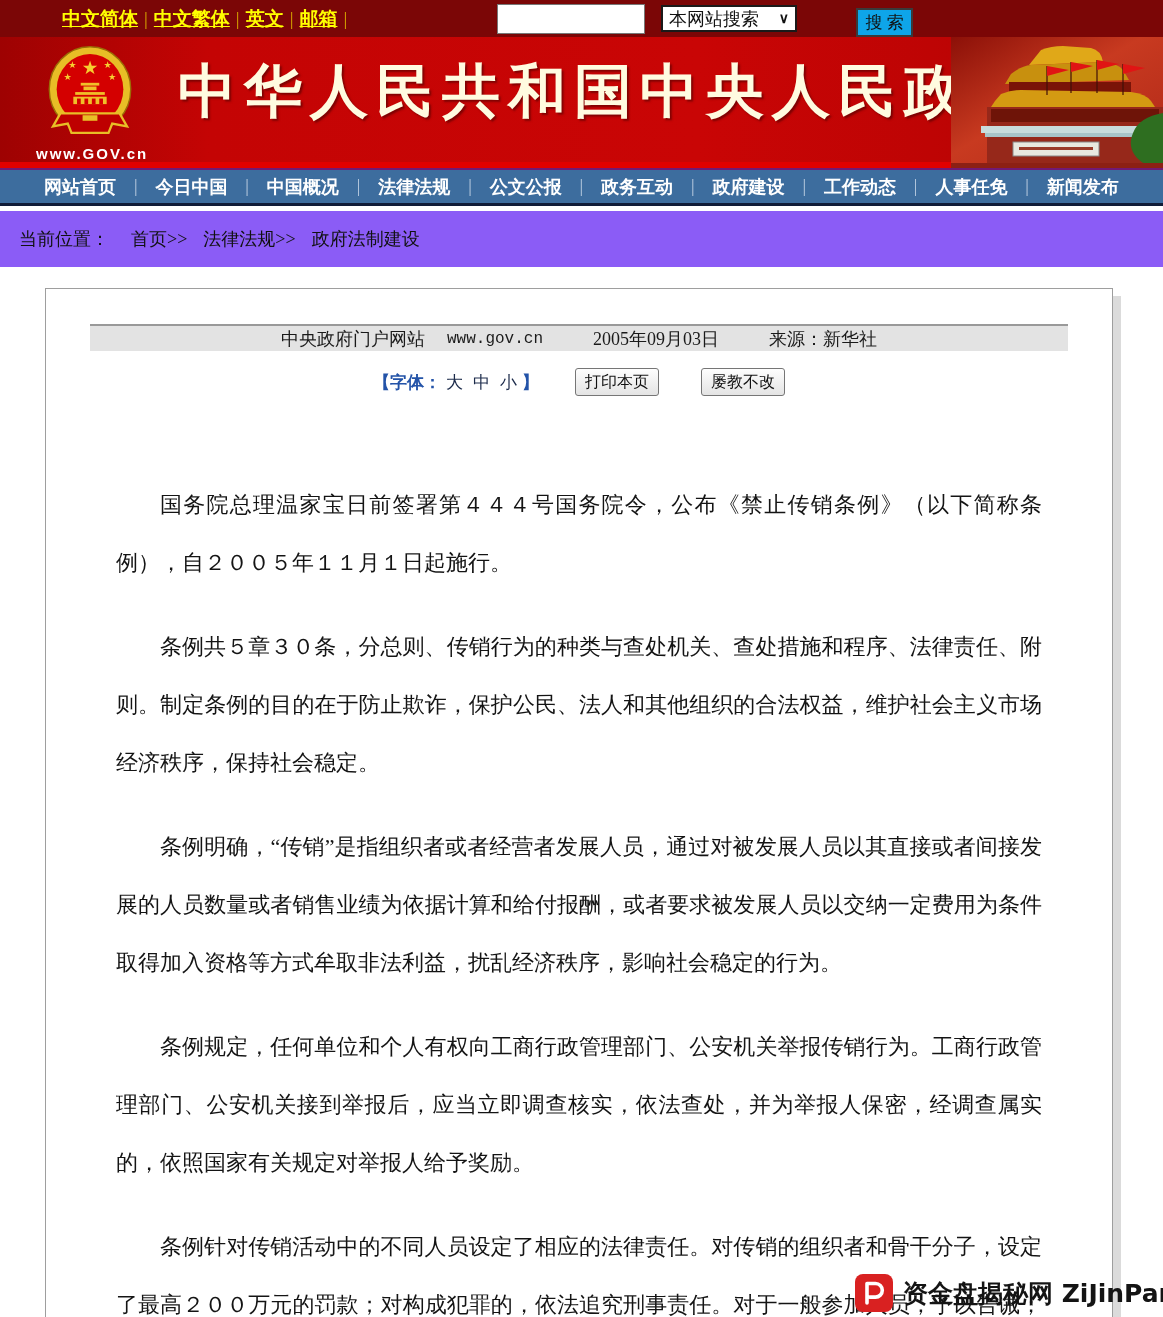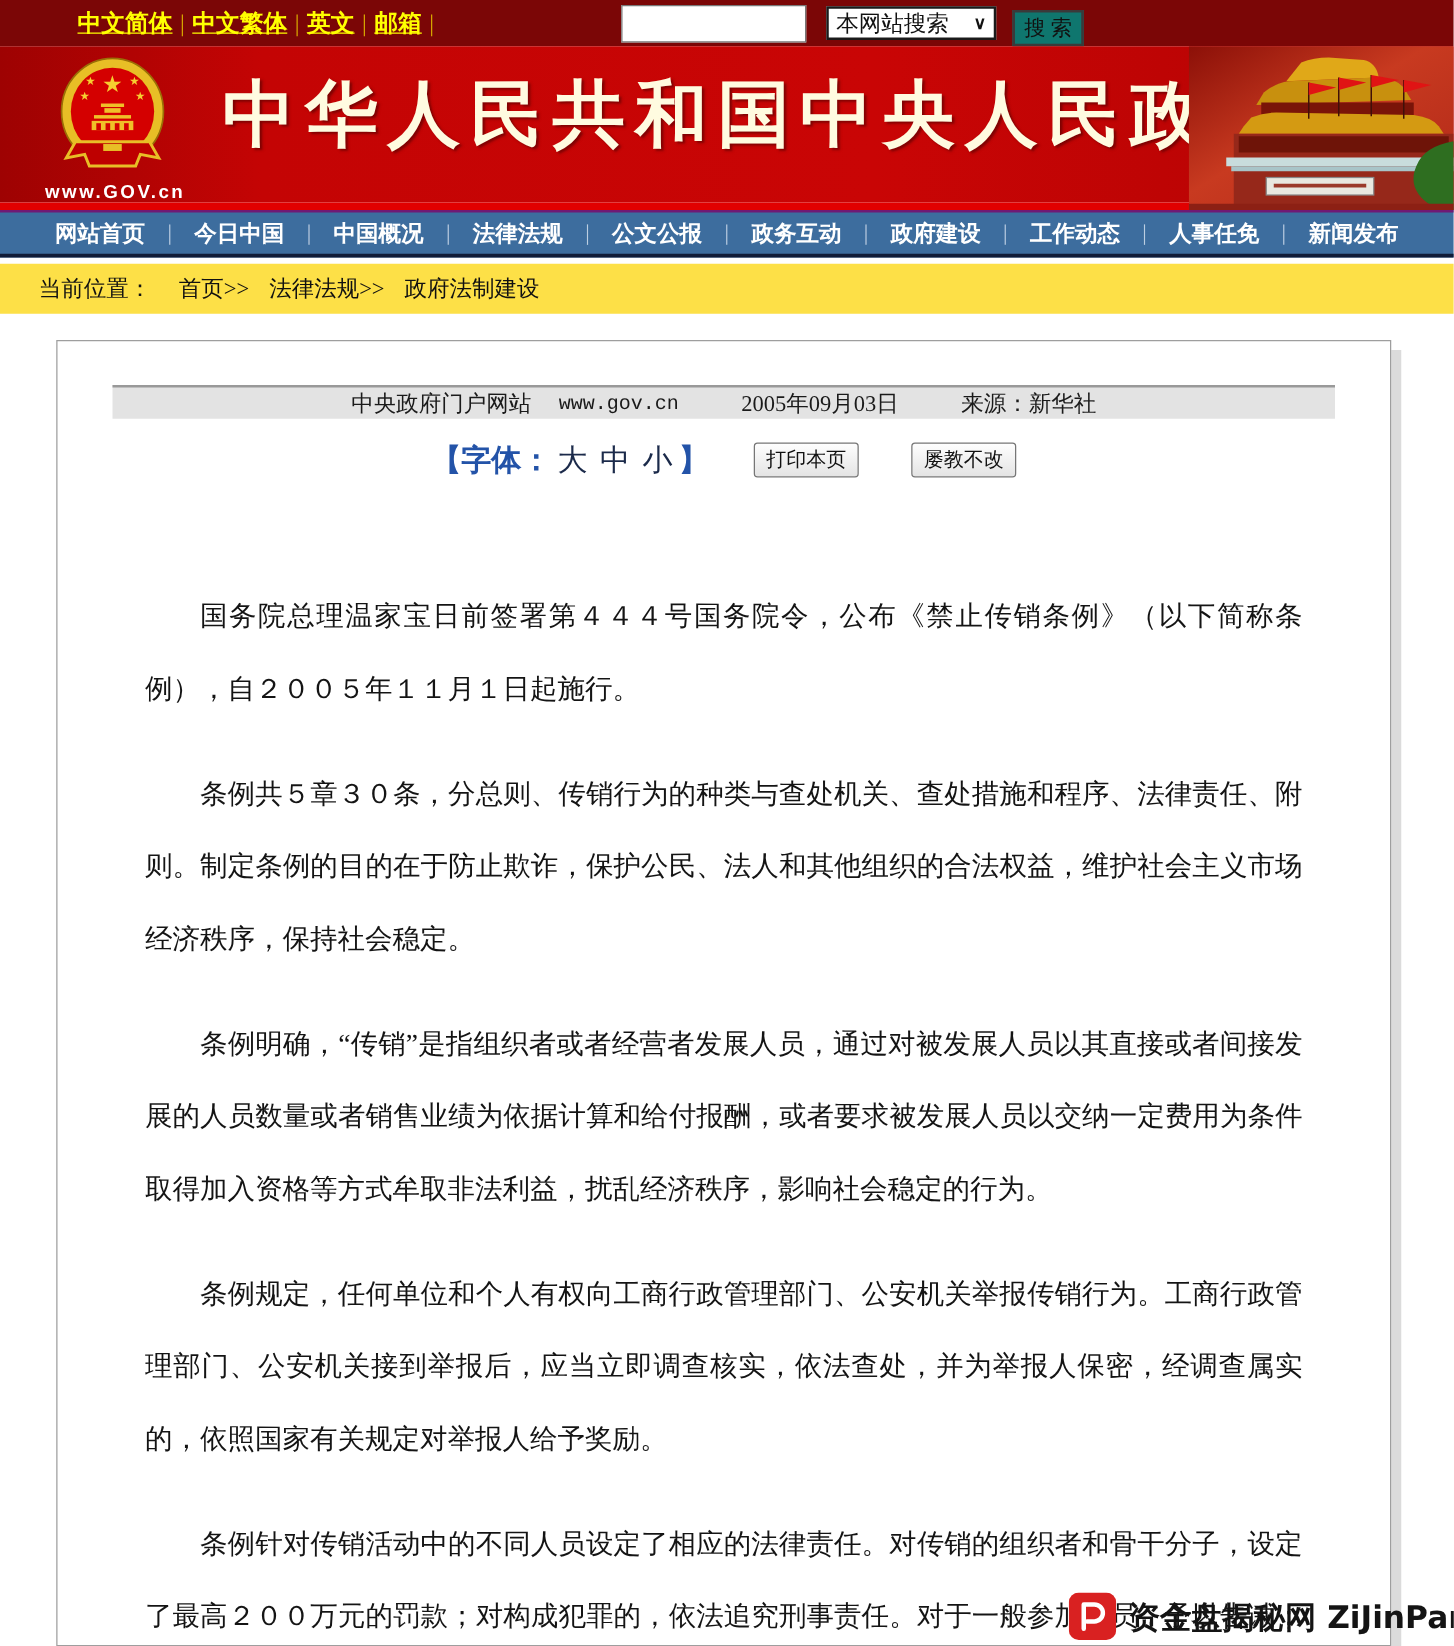--- a/index.html
+++ b/index.html
@@ -7,50 +7,50 @@
   body { position:relative; overflow:hidden; background:#ffffff; font-family:"Liberation Sans",sans-serif; }
 
   
   .topbar { position:relative; height:37px; background:#7B0606; }
   .topbar-links { position:absolute; left:58px; top:6px; font-family:"Liberation Serif",serif; font-size:19px; font-weight:bold; white-space:nowrap; }
   .toplink { color:#FFFF00; text-decoration:underline; cursor:pointer; margin:0 4px; }
   .tsep { color:#D8A800; font-weight:normal; margin:0 2px; }
   .search-input { position:absolute; left:497px; top:4px; width:148px; height:30px; border:1px solid #777; background:#fff; padding:0 6px; font-size:16px; }
   .search-select { position:absolute; left:661px; top:5px; width:136px; height:27px; background:#fff; border:2px solid #1a1a1a; display:flex; align-items:center; justify-content:space-between; padding:0 6px; font-size:18px; color:#111; cursor:pointer; font-family:"Liberation Serif",serif; }
   .search-select .chev { font-weight:bold; font-size:14px; }
-  .search-btn { position:absolute; left:810px; top:8px; width:57px; height:29px; background:#0f766e; border:2px solid #3a3a3a; font-size:17px; color:#111; cursor:pointer; font-family:"Liberation Serif",serif; }
+  .search-btn { position:absolute; left:856px; top:8px; width:57px; height:29px; background:#0ea5e9; border:2px solid #3a3a3a; font-size:17px; color:#111; cursor:pointer; font-family:"Liberation Serif",serif; }
 
   
   .masthead { position:relative; height:131px; background:linear-gradient(90deg,#9E0202 0%,#C40404 18%,#C90505 60%,#B30303 100%); border-bottom:6px solid #E10000; }
   .emblem { position:absolute; left:44px; top:6px; width:92px; height:100px; }
   .gov-url { position:absolute; left:36px; top:108px; width:112px; text-align:center; color:#ffffff; font-weight:bold; font-size:15px; letter-spacing:2px; }
   .site-title { position:absolute; left:178px; top:16px; font-size:58px; font-weight:bold; color:#FFFBE0; font-family:"Liberation Serif",serif; letter-spacing:8px; white-space:nowrap; text-shadow:2px 2px 2px rgba(70,0,0,.55); }
   .site-subtitle { position:absolute; left:205px; top:94px; width:760px; text-align:center; font-family:"Liberation Serif",serif; font-weight:bold; font-size:21px; color:#FFF6D8; text-shadow:1px 1px 1px rgba(70,0,0,.5); }
   .tiananmen { position:absolute; right:0; top:0; width:212px; height:131px; }
 
   
   .nav { height:38px; background:#3D6D9E; border-top:2px solid #701a75; border-bottom:3px solid #101C38; display:flex; align-items:center; justify-content:space-between; padding:0 44px; font-family:"Liberation Serif",serif; font-size:18px; font-weight:bold; white-space:nowrap; }
   .nav a { color:#ffffff; text-decoration:none; cursor:pointer; }
   .nsep { color:#BCCEE2; font-weight:normal; }
 
   
-  .breadcrumb { height:40px; margin-top:5px; background:#fde047; display:flex; align-items:center; padding-left:31px; font-family:"Liberation Serif",serif; font-size:18px; color:#111; }
+  .breadcrumb { height:56px; margin-top:5px; background:#8b5cf6; display:flex; align-items:center; padding-left:19px; font-family:"Liberation Serif",serif; font-size:18px; color:#111; }
   .breadcrumb .bc-label { margin-right:22px; }
   .breadcrumb a { color:#111; text-decoration:none; cursor:pointer; }
   .bcsep { margin-right:16px; }
 
   
   .content-box { margin:21px 0 0 45px; width:1068px; height:1045px; background:#fff; border:1px solid #9E9E9E; box-shadow:8px 8px 0 #DBDBDB; padding-top:35px; }
   .meta-bar { margin:0 44px; height:27px; background:#E3E3E3; border-top:2px solid #999; display:flex; align-items:center; justify-content:center; font-family:"Liberation Serif",serif; font-size:18px; color:#1a1a1a; white-space:nowrap; }
   .meta-bar .m-url { font-family:"Liberation Mono",monospace; font-size:16px; margin-left:22px; }
   .meta-bar .m-date { margin-left:50px; }
   .meta-bar .m-src { margin-left:50px; }
 
   .controls { margin-top:17px; display:flex; align-items:center; justify-content:center; gap:36px; }
-  .font-widget { font-family:"Liberation Serif",serif; font-size:24px; font-weight:bold; white-space:nowrap; }
+  .font-widget { font-family:"Liberation Serif",serif; font-size:17px; font-weight:bold; white-space:nowrap; }
   .bracket { color:#2353A8; }
   .size-opt { color:#1B2A4A; margin:0 5px; cursor:pointer; font-weight:normal; }
   .win-btn { min-width:84px; height:28px; border:1px solid #767676; border-radius:3px; background:linear-gradient(180deg,#FEFEFE,#E4E4E4); font-size:16px; color:#111; cursor:pointer; font-family:"Liberation Serif",serif; }
 
   .article-body { margin:80px 70px 0 70px; font-family:"Liberation Serif",serif; font-size:22px; color:#141414; }
   .article-body p { line-height:58px; text-indent:2em; margin-bottom:26px; text-align:justify; }
 
   
   .watermark { position:absolute; left:855px; top:1274px; display:flex; align-items:center; gap:10px; }
   .wm-icon { width:38px; height:38px; flex:0 0 38px; }

